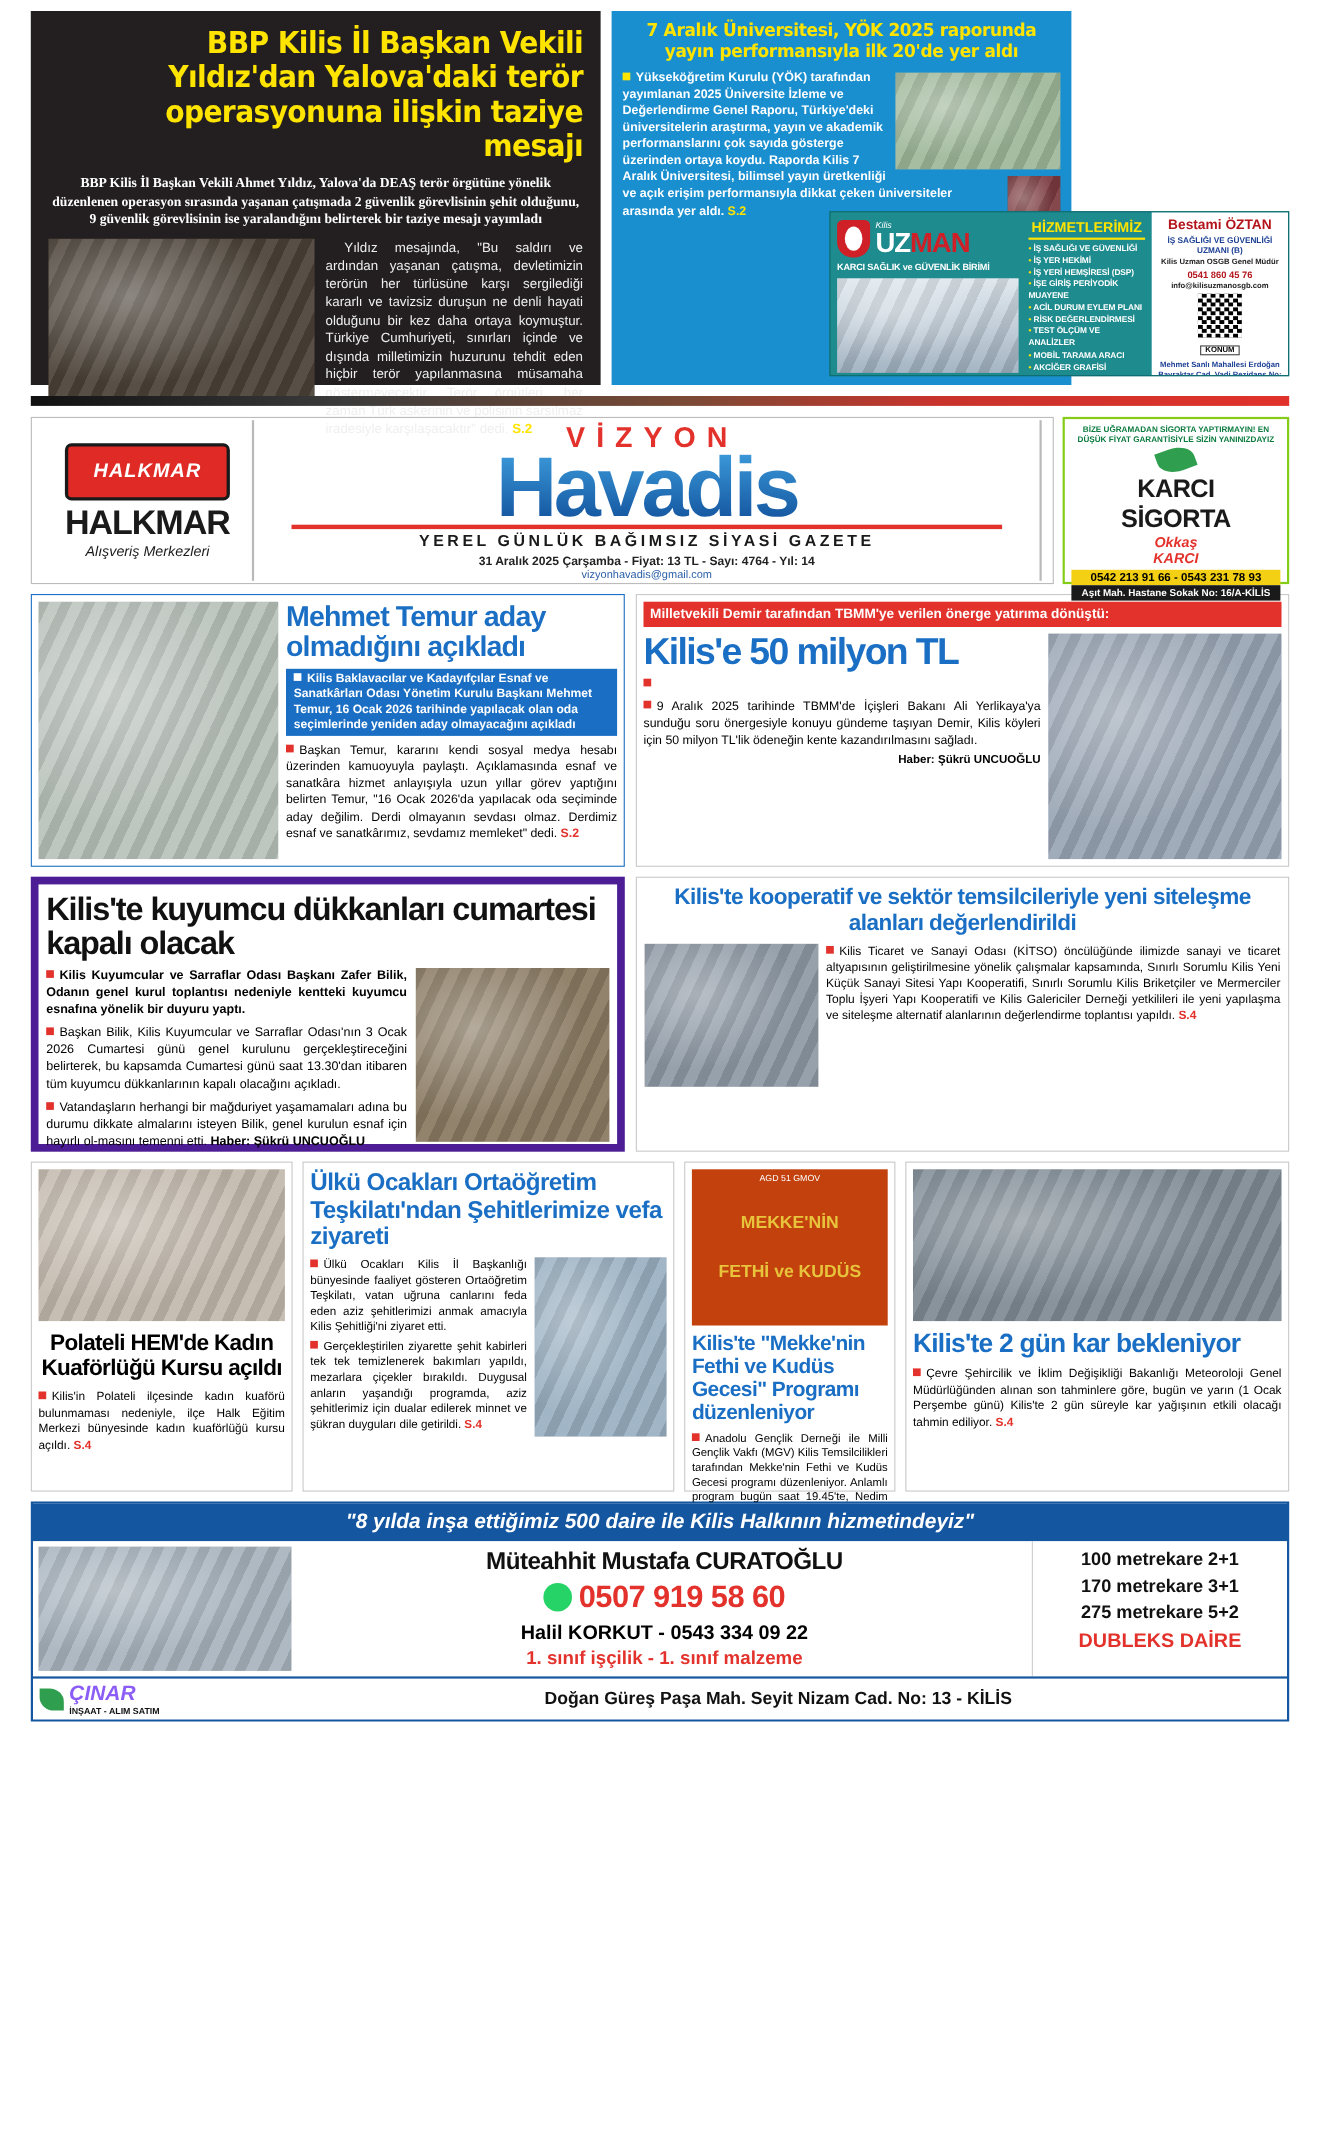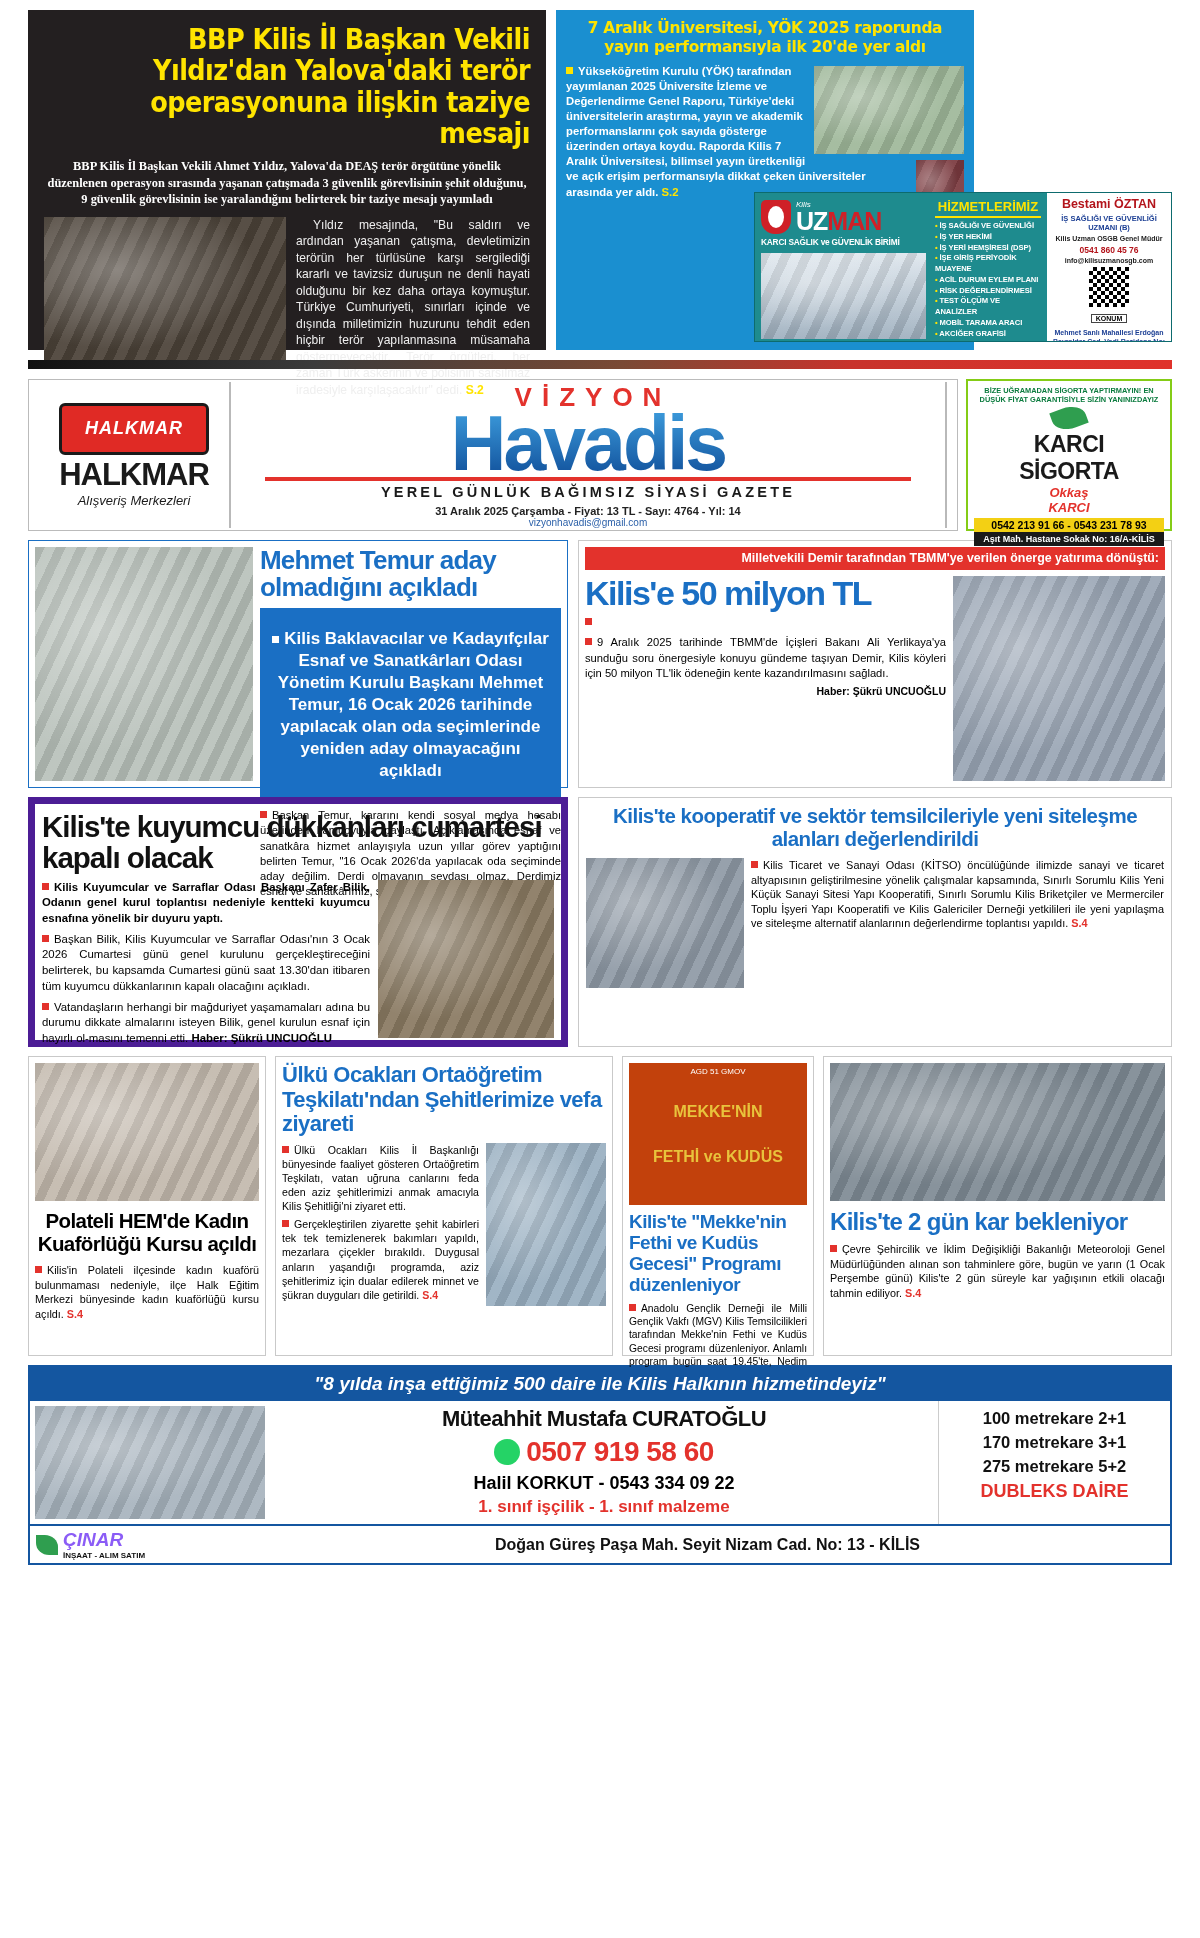--- a/index.html
+++ b/index.html
@@ -125,28 +125,28 @@
   .karci .ok { color: #e3322c; font-style: italic; font-weight: 800; font-size: 13px; }
   .karci .phone { background: #f3d014; font-weight: 800; font-size: 10.5px; margin-top: 3px; padding: 1px 0; }
   .karci .ad { background: #1a1a1a; color: #fff; font-weight: 800; font-size: 9px; padding: 2px 0; }
 
   
   .sec2 { display: flex; gap: 10px; margin-top: 9px; height: 248px; }
   .temur { width: 540px; border: 1px solid #1a6fc4; display: flex; padding: 6px; gap: 7px; }
   .temur .ph { width: 218px; background: #b9c2bb; flex: none; }
   .temur .tx { flex: 1; }
   .temur h2 { color: #1a6fc4; font-weight: 800; font-size: 26px; line-height: 1.05; letter-spacing: -.8px; }
-  .blueband { background: #1a6fc4; color: #fff; padding: 20px 7px; margin-top: 6px;
-              font-size: 17px; font-weight: 800; line-height: 1.3; text-align: center; }
+  .blueband { background: #1a6fc4; color: #fff; padding: 2px 7px; margin-top: 6px;
+              font-size: 11px; font-weight: 800; line-height: 1.3; }
   .temur p { font-size: 11.2px; line-height: 1.36; margin-top: 6px; text-align: justify; }
   .sqr { color: #e3322c; }
 
   .kilis50 { flex: 1; border: 1px solid #c9c9c9; padding: 6px; display: flex; flex-direction: column; }
   .kilis50 .hdr { background: #e3322c; color: #fff; font-weight: 800; font-size: 12.4px;
-                  text-align: right; line-height: 1.22; padding: 4px 6px; }
+                  text-align: left; line-height: 1.22; padding: 4px 6px; }
   .kilis50 .mid { display: flex; gap: 7px; margin-top: 6px; flex: 1; }
   .kilis50 h2 { color: #1a6fc4; font-weight: 800; font-size: 34px; line-height: 1.0; letter-spacing: -1.5px; }
   .kilis50 .ph { width: 212px; background: #9aa6b5; flex: none; }
   .kilis50 p { font-size: 11.2px; line-height: 1.36; margin-top: 5px; text-align: justify; }
   .byline { font-size: 10.5px; font-weight: 700; text-align: right; margin-top: 4px; }
 
   
   .sec3 { display: flex; gap: 10px; margin-top: 9px; height: 250px; }
   .kuyumcu { width: 540px; border: 7px solid #4c1d95; padding: 7px; }
   .kuyumcu h2 { font-weight: 800; font-size: 29.5px; line-height: 1.06; letter-spacing: -1px; color: #111; }
@@ -211,21 +211,21 @@
 </style>
 </head>
 <body>
 
 <div class="page">
 
   <div class="topstrip">
 
     <div class="lead">
       <h1>BBP Kilis İl Başkan Vekili Yıldız'dan Yalova'daki terör operasyonuna ilişkin taziye mesajı</h1>
-      <div class="deck">BBP Kilis İl Başkan Vekili Ahmet Yıldız, Yalova'da DEAŞ terör örgütüne yönelik düzenlenen operasyon sırasında yaşanan çatışmada 3 güvenlik görevlisinin şehit olduğunu, 9 güvenlik görevlisinin ise yaralandığını belirterek bir taziye mesajı yayımladı</div>
+      <div class="deck">BBP Kilis İl Başkan Vekili Ahmet Yıldız, Yalova'da DEAŞ terör örgütüne yönelik düzenlenen operasyon sırasında yaşanan çatışmada 2 güvenlik görevlisinin şehit olduğunu, 9 güvenlik görevlisinin ise yaralandığını belirterek bir taziye mesajı yayımladı</div>
       <div class="body">
         <div class="photo"></div>
         <p><span>Yıldız mesajında, "Bu saldırı ve ardından yaşanan çatışma, devletimizin terörün her türlüsüne karşı sergilediği kararlı ve tavizsiz duruşun ne denli hayati olduğunu bir kez daha ortaya koymuştur. Türkiye Cumhuriyeti, sınırları içinde ve dışında milletimizin huzurunu tehdit eden hiçbir terör yapılanmasına müsamaha göstermeyecektir. Terör örgütleri, her zaman Türk askerinin ve polisinin sarsılmaz iradesiyle karşılaşacaktır" dedi.</span> <span class="sref">S.2</span></p>
       </div>
     </div>
 
     <div class="uni">
       <h2>7 Aralık Üniversitesi, YÖK 2025 raporunda yayın performansıyla ilk 20'de yer aldı</h2>
       <div class="flow">
         <div class="photo thumb"></div>

